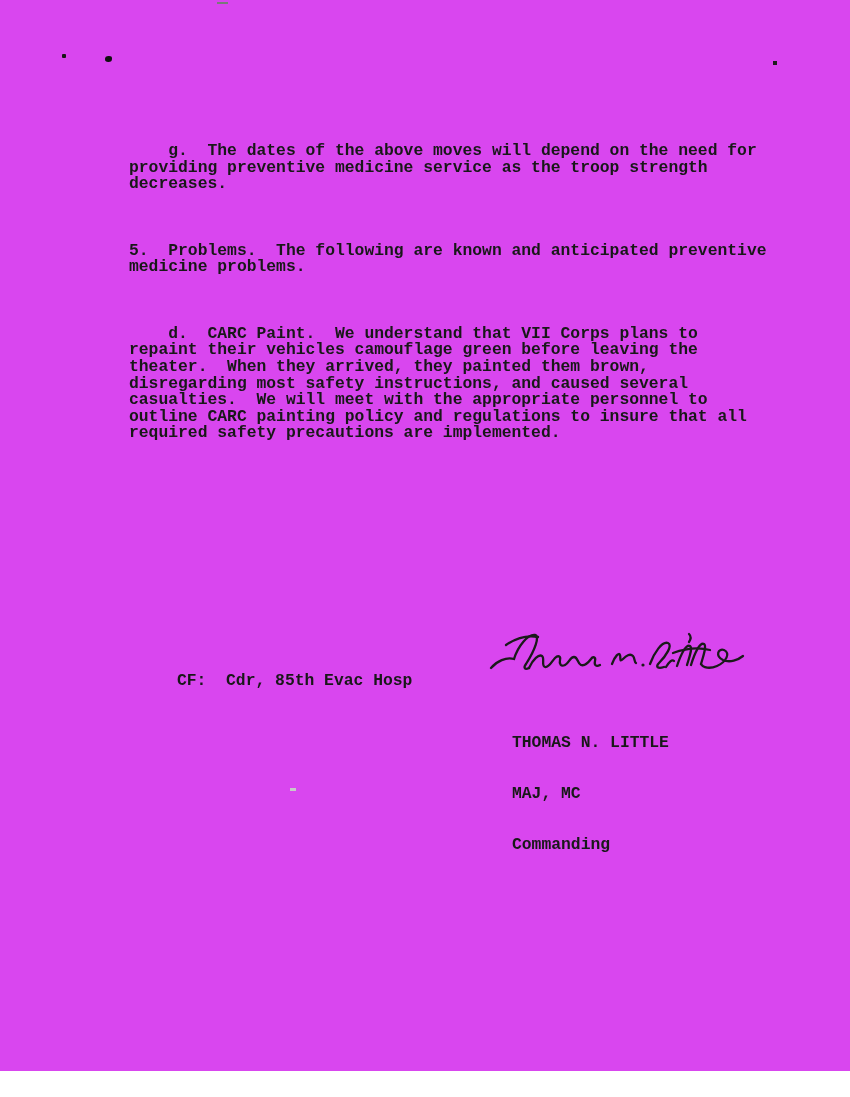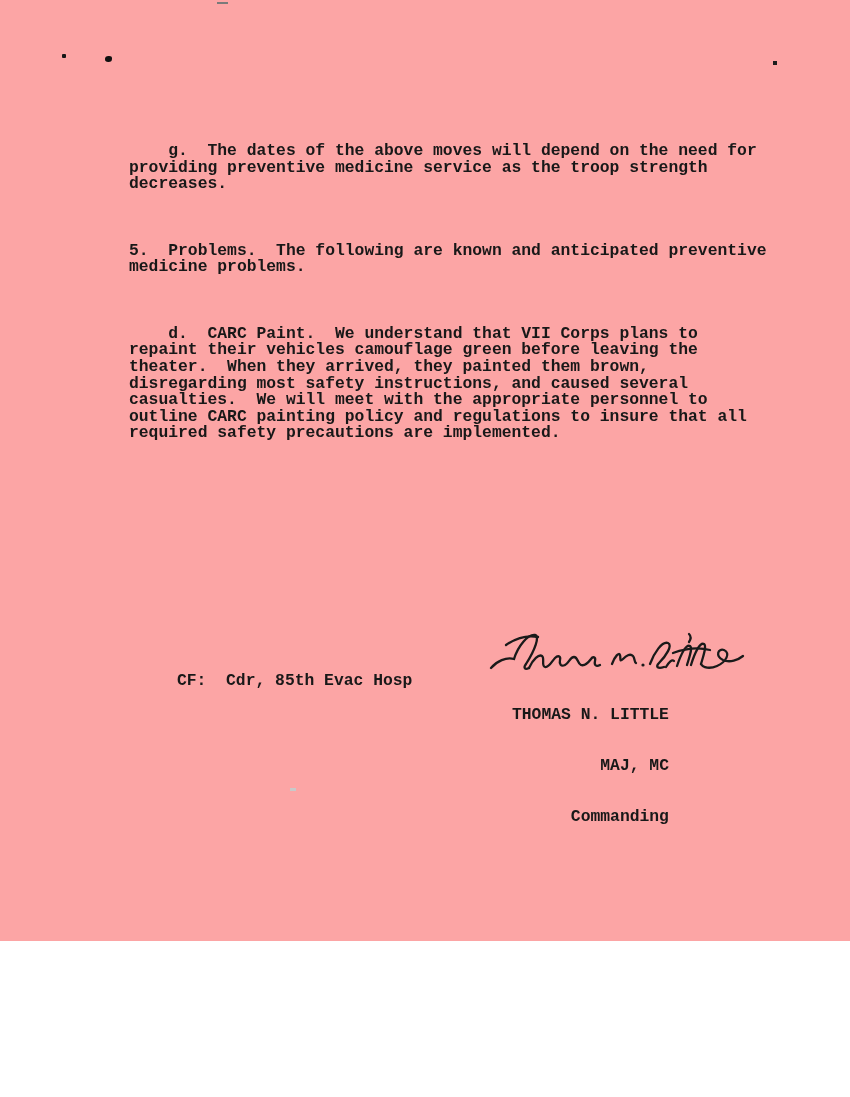--- a/index.html
+++ b/index.html
@@ -3,22 +3,22 @@
 <meta charset="utf-8">
 <style>
   html, body {
     margin: 0;
     padding: 0;
     background: #ffffff;
   }
   .page {
     position: relative;
     width: 850px;
-    height: 941px;
-    background: #fca5a5;
+    height: 1071px;
+    background: #d946ef;
     overflow: hidden;
     font-family: "Liberation Mono", "DejaVu Sans Mono", monospace;
     color: #181818;
   }
   .doc-body {
     position: absolute;
     left: 129px;
     top: 110px;
     width: 680px;
     font-size: 16.35px;
@@ -36,26 +36,25 @@
     top: 672px;
     font-size: 16.35px;
     line-height: 17px;
     font-weight: 700;
     white-space: pre;
     margin-left: 48px;
   }
   .sig-block {
     position: absolute;
     left: 512px;
-    top: 672px;
+    top: 700px;
     font-size: 16.35px;
     line-height: 17px;
     font-weight: 700;
     white-space: pre;
-    text-align: right;
   }
   .sig-svg {
     position: absolute;
     left: 488px;
     top: 626px;
     width: 260px;
     height: 52px;
   }
   .artifact {
     position: absolute;

